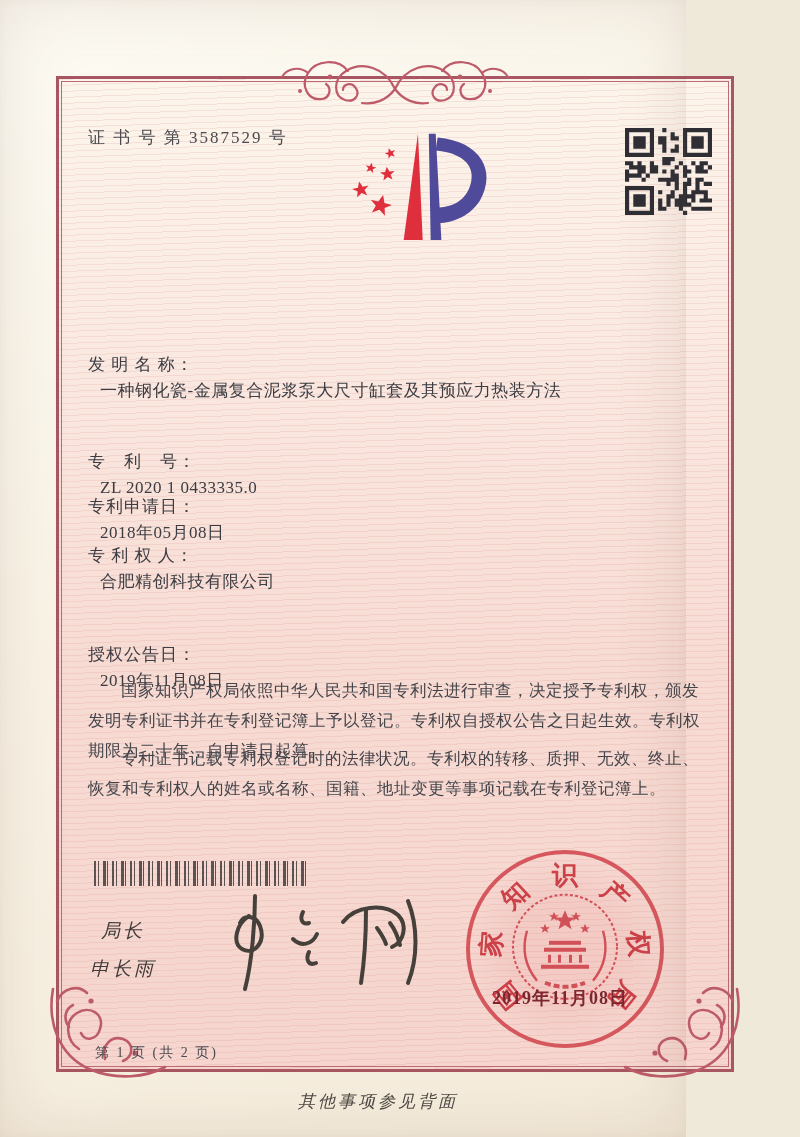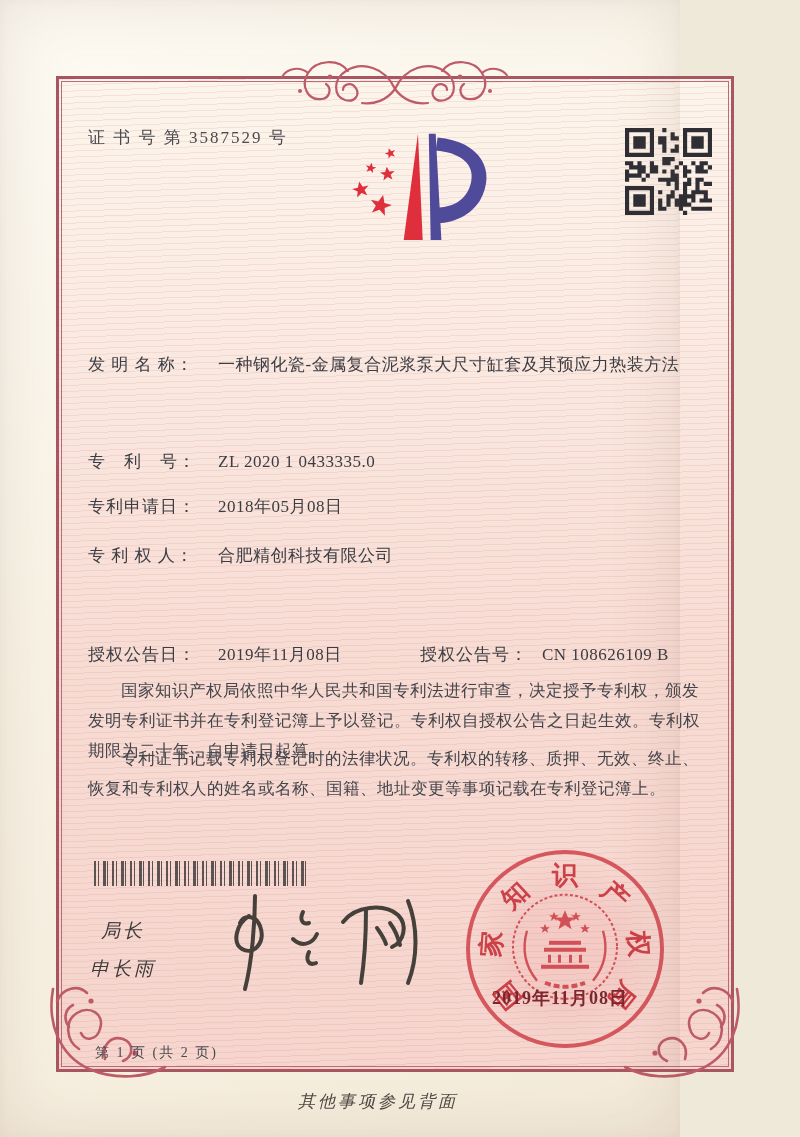--- a/index.html
+++ b/index.html
@@ -1,19 +1,19 @@
 <!DOCTYPE html>
 <html><head>
 <meta charset="utf-8">
 <style>
   html,body{margin:0;padding:0;}
   body{width:800px;height:1137px;overflow:hidden;background:#efe9da;}
   .page{position:relative;width:680px;height:1137px;
     background:linear-gradient(150deg,#fdfbf4 0%,#f9f3e6 45%,#f4ebda 100%);
-    font-family:"Liberation Serif","DejaVu Serif",serif;color:#3c3c42;}
+    font-family:"Liberation Serif","DejaVu Serif",serif;color:#3c3c42;padding-left:6px;}
   .page::after{content:"";position:absolute;inset:0;pointer-events:none;
     box-shadow:inset 0 0 70px rgba(135,100,80,.16), inset 0 0 10px rgba(135,100,80,.06);}
 
   
   .frame{position:absolute;left:56px;top:76px;width:678px;height:996px;box-sizing:border-box;
     border:3px solid #a85762;
     background:
       repeating-linear-gradient(178deg, rgba(212,118,114,.15) 0 1px, rgba(255,255,255,0) 1px 6px),
       linear-gradient(180deg,#fcf5eb 0%,#faeae2 26%,#f7dcd4 58%,#f5d5ce 100%);}
   .frame::before{content:"";position:absolute;inset:2px;border:1px solid #bb6b76;pointer-events:none;}
@@ -25,21 +25,21 @@
   .orn-br{right:-16px;bottom:-16px;width:132px;height:132px;transform:scaleX(-1);}
 
   .cert-no{position:absolute;left:88px;top:126px;font-size:17px;letter-spacing:2px;color:#4a4a50;white-space:pre;}
 
   .logo{position:absolute;left:330px;top:112px;width:170px;height:128px;}
   .qr{position:absolute;left:625px;top:128px;width:87px;height:87px;}
 
   .title{position:absolute;left:56px;top:246px;width:678px;text-align:center;
     font-size:37px;font-weight:bold;letter-spacing:24px;text-indent:24px;color:#35353b;}
 
-  .field-row{position:absolute;left:88px;display:flex;font-size:17px;line-height:1.55;color:#3c3c42;}
+  .field-row{position:absolute;left:88px;display:flex;font-size:17px;line-height:1.55;color:#3c3c42;flex-direction:column;}
   .field-label{white-space:pre;min-width:118px;letter-spacing:1px;flex:none;}
   .field-value{letter-spacing:.5px;max-width:462px;margin-left:12px;}
   .grp2{position:absolute;left:332px;top:0;display:flex;}
   .grp2 .field-label{min-width:110px;}
 
   .para{position:absolute;left:88px;width:626px;font-size:16.5px;line-height:1.82;
     text-indent:2em;color:#44444a;letter-spacing:.5px;}
 
   .barcode{position:absolute;left:94px;top:861px;width:214px;height:25px;opacity:.82;
     background:repeating-linear-gradient(90deg,
@@ -158,24 +158,20 @@
     <span class="field-label">专利申请日：</span>
     <span class="field-value">2018年05月08日</span>
   </div>
   <div class="field-row" style="top:543px">
     <span class="field-label">专 利 权 人：</span>
     <span class="field-value">合肥精创科技有限公司</span>
   </div>
   <div class="field-row" style="top:642px;width:626px">
     <span class="field-label">授权公告日：</span>
     <span class="field-value">2019年11月08日</span>
-    <span class="grp2">
-      <span class="field-label">授权公告号：</span>
-      <span class="field-value">CN 108626109 B</span>
-    </span>
   </div>
 
   <div class="para" style="top:676px">国家知识产权局依照中华人民共和国专利法进行审查，决定授予专利权，颁发发明专利证书并在专利登记簿上予以登记。专利权自授权公告之日起生效。专利权期限为二十年，自申请日起算。</div>
   <div class="para" style="top:744px">专利证书记载专利权登记时的法律状况。专利权的转移、质押、无效、终止、恢复和专利权人的姓名或名称、国籍、地址变更等事项记载在专利登记簿上。</div>
 
   <div class="barcode"></div>
 
   <div class="officer">
     <div>局长</div>
     <div>申长雨</div>

